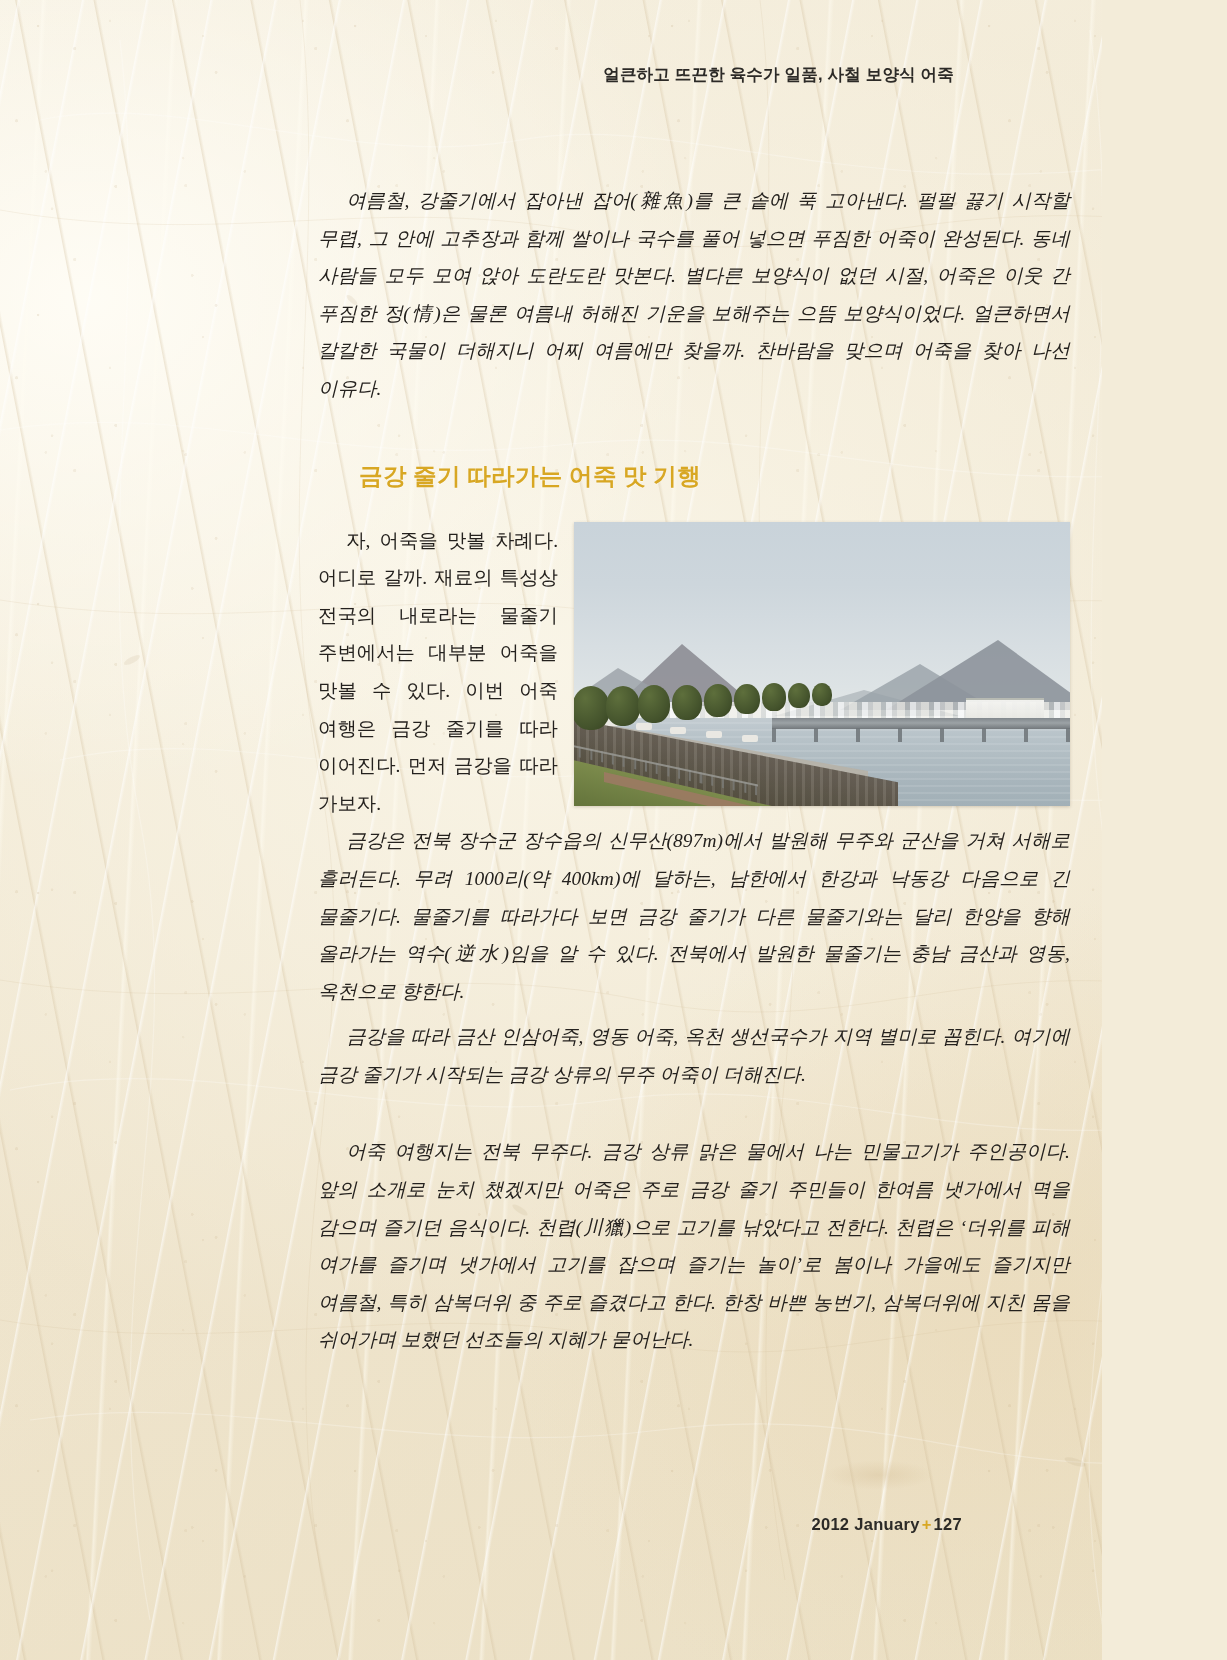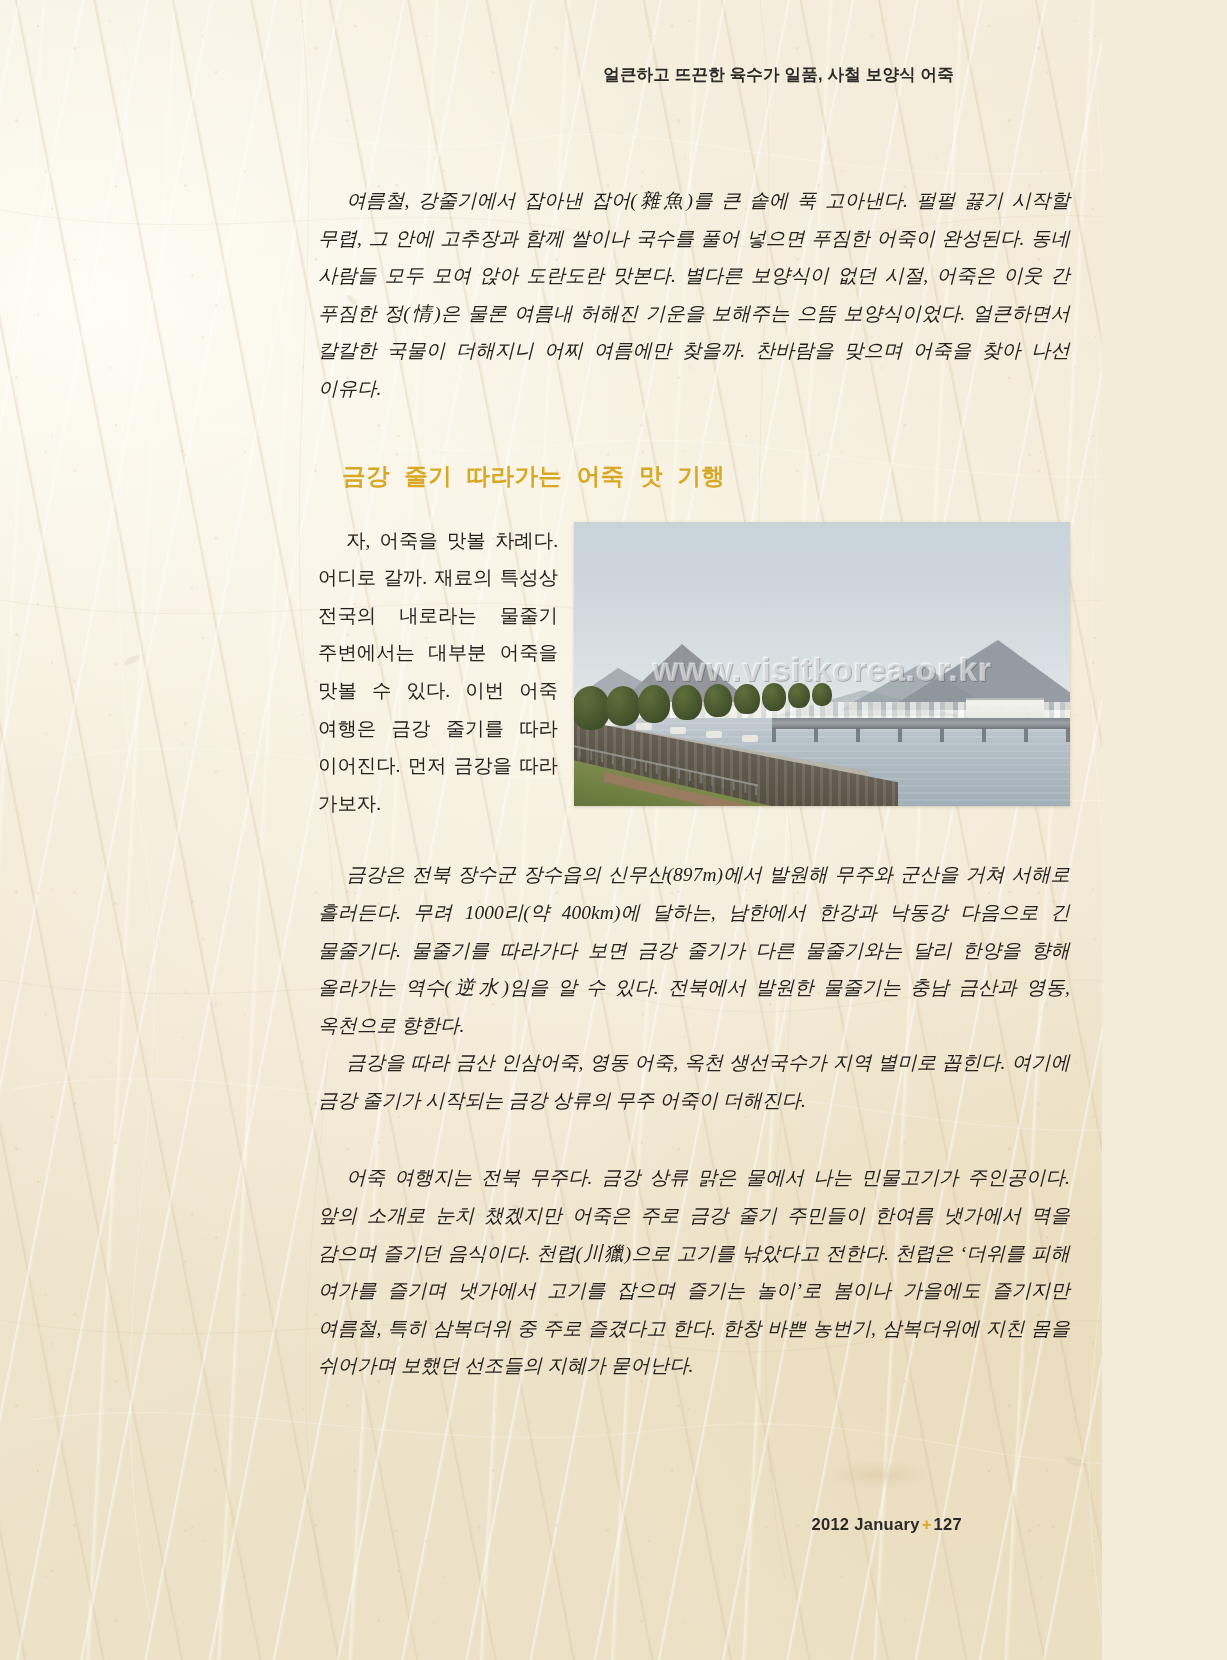--- a/index.html
+++ b/index.html
@@ -101,27 +101,27 @@
   p.body {
     margin: 0;
     font-size: 19.4px;
     line-height: 37.6px;
     color: #24211e;
     text-align: justify;
     text-justify: inter-character;
     word-break: keep-all;
     letter-spacing: .1px;
   }
-  p.body + p.body { margin-top: 0; }
+  p.body + p.body { margin-top: 8px; }
   p.indent { text-indent: 1.45em; font-style: italic; }
 
   
   #section-heading {
-    margin: 52px 0 0 24px;
-    font-family: Liberation Mono, monospace;
+    margin: 52px 0 0 41px;
+    font-family: Liberation Serif, serif;
     font-size: 23.5px;
     font-weight: 700;
     color: #d8a723;
     letter-spacing: .4px;
     text-shadow: 0 1px 0 rgba(255,255,255,.35);
   }
 
   
   #float-block { margin-top: 30px; }
 
@@ -347,21 +347,21 @@
     line-height: 37.6px;
     color: #24211e;
     text-align: justify;
     text-justify: inter-character;
     word-break: keep-all;
     text-indent: 1.45em;
   }
 
   .clear { clear: both; }
 
-  #para-after-figure { margin-top: 34px; }
+  #para-after-figure { }
   #para-gap { margin-top: 40px; }
 
   
   #footer {
     position: absolute;
     right: 140px;
     bottom: 126px;
     font-family: "Liberation Sans", sans-serif;
     font-size: 16.5px;
     font-weight: 700;
@@ -459,21 +459,20 @@
             <div class="tree" style="left:38px; bottom:2px;  width:34px; height:40px;"></div>
             <div class="tree" style="left:70px; bottom:5px;  width:32px; height:38px;"></div>
             <div class="tree" style="left:104px;bottom:8px;  width:30px; height:35px;"></div>
             <div class="tree" style="left:136px;bottom:11px; width:28px; height:33px;"></div>
             <div class="tree" style="left:166px;bottom:14px; width:26px; height:30px;"></div>
             <div class="tree" style="left:194px;bottom:17px; width:24px; height:28px;"></div>
             <div class="tree" style="left:220px;bottom:20px; width:22px; height:25px;"></div>
             <div class="tree" style="left:244px;bottom:22px; width:20px; height:23px;"></div>
           </div>
 
-          <div id="watermark">www.visitkorea.or.kr</div>
         </div>
       </figure>
 
       <p class="sidecol">자, 어죽을 맛볼 차례다. 어디로 갈까. 재료의 특성상 전국의 내로라는 물줄기 주변에서는 대부분 어죽을 맛볼 수 있다. 이번 어죽 여행은 금강 줄기를 따라 이어진다. 먼저 금강을 따라 가보자.</p>
 
       <div class="clear"></div>
     </div>
 
     <p id="para-after-figure" class="body indent">금강은 전북 장수군 장수읍의 신무산(897m)에서 발원해 무주와 군산을 거쳐 서해로 흘러든다. 무려 1000리(약 400km)에 달하는, 남한에서 한강과 낙동강 다음으로 긴 물줄기다. 물줄기를 따라가다 보면 금강 줄기가 다른 물줄기와는 달리 한양을 향해 올라가는 역수(逆水)임을 알 수 있다. 전북에서 발원한 물줄기는 충남 금산과 영동, 옥천으로 향한다.</p>
 

